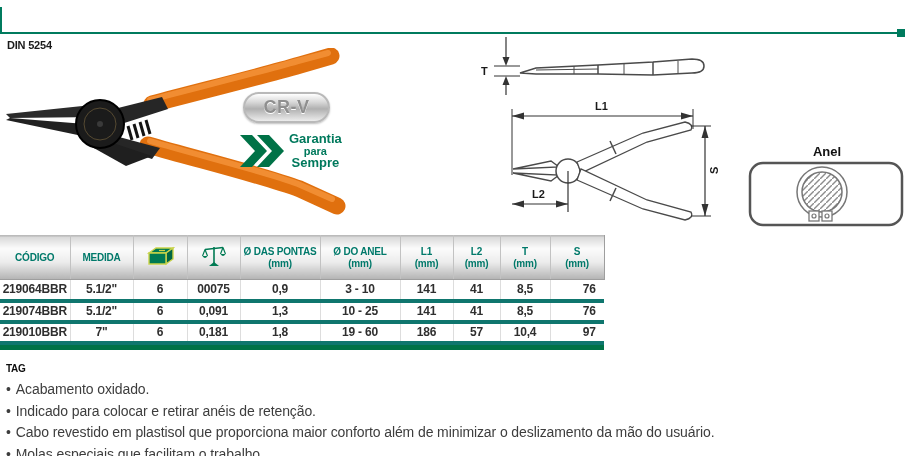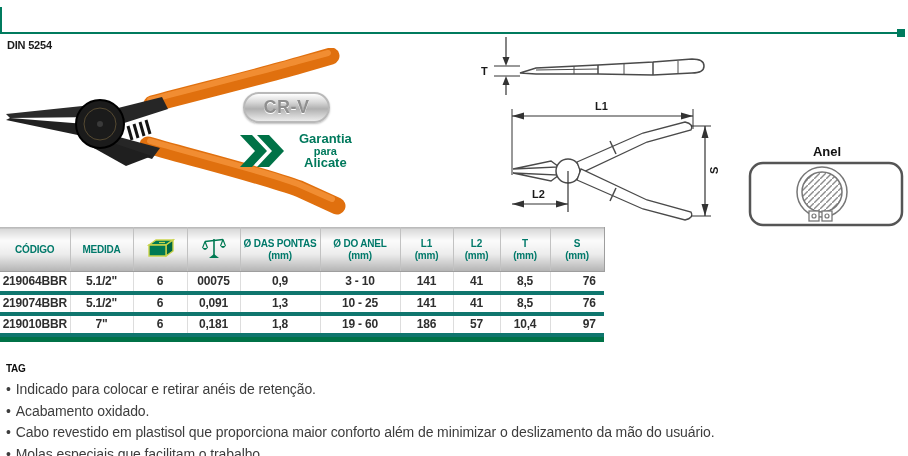--- a/index.html
+++ b/index.html
@@ -20,37 +20,37 @@
   .pliers-photo { position:absolute; left:0px; top:48px; width:370px; height:180px; }
 
   
   .crv-badge { position:absolute; left:243px; top:92px; width:87px; height:31px;
                border-radius:16px; border:2px solid #b9b9b9;
                background:linear-gradient(180deg,#ffffff 0%,#d8d8d8 30%,#b0b0b0 55%,#ececec 100%);
                display:flex; align-items:center; justify-content:center;
                box-shadow:0 1px 2px rgba(0,0,0,0.25); }
   .crv-badge span { font-size:18px; font-weight:bold; color:#8f8f8f;
                     text-shadow:0 1px 0 #ffffff; letter-spacing:0.5px; }
-  .warranty-badge { position:absolute; left:240px; top:132px; display:flex; align-items:center; gap:15px; }
+  .warranty-badge { position:absolute; left:240px; top:132px; display:flex; align-items:center; gap:5px; }
   .warranty-text { display:flex; flex-direction:column; align-items:center; color:#00795C;
                    font-weight:bold; line-height:12px; }
   .warranty-text .w1 { font-size:13px; }
   .warranty-text .w2 { font-size:11px; }
   .warranty-text .w3 { font-size:13px; }
 
   
   .side-view { position:absolute; left:476px; top:33px; width:232px; height:64px; }
   .top-view  { position:absolute; left:495px; top:99px; width:235px; height:130px; }
   .ring-box  { position:absolute; left:748px; top:144px; width:158px; }
   .ring-label { text-align:center; font-size:13px; font-weight:bold; color:#111; margin-bottom:2px; }
   .dim-text { font-family:"Liberation Sans", sans-serif; font-size:11px; font-weight:bold; fill:#1a1a1a; }
 
   
   .spec-table-wrap { position:absolute; left:0; top:227px; width:604px; }
-  table.spec { border-collapse:collapse; table-layout:fixed; width:604px; }
+  table.spec { border-collapse:collapse; table-layout:fixed; width:604px;margin-top:8px; }
   table.spec th { height:44px; background:linear-gradient(180deg,#d7d7d7 0%,#fbfbfb 28%,#ececec 60%,#b3b3b3 100%);
                   border-right:1px solid #c2c2c2; border-top:1px solid #bbb; border-bottom:1px solid #9e9e9e;
                   color:#00796A; font-size:10px; font-weight:bold; text-align:center;
                   vertical-align:middle; letter-spacing:-0.2px; line-height:12px; padding:0 1px; }
   table.spec th:last-child { border-right:1px solid #9e9e9e; }
   table.spec td { height:21px; background:#fff; border-right:1px solid #ddd;
                   border-bottom:4px solid #0f766e; color:#2f2f2f; font-size:12px;
                   font-weight:bold; text-align:center; vertical-align:middle; letter-spacing:-0.2px; }
   table.spec td:last-child { border-right:none;padding-left:24px; }
   .sub-unit { display:block; font-size:10px; font-weight:bold; }
@@ -94,21 +94,21 @@
   </div>
 
   <div class="warranty-badge">
     <svg width="44" height="38" viewBox="0 0 44 38">
       <polygon points="0,3 12,3 27,19 12,35 0,35 15,19" fill="#007247"></polygon>
       <polygon points="17,3 29,3 44,19 29,35 17,35 32,19" fill="#007247"></polygon>
     </svg>
     <div class="warranty-text">
       <span class="w1">Garantia</span>
       <span class="w2">para</span>
-      <span class="w3">Alicate</span>
+      <span class="w3">Sempre</span>
     </div>
   </div>
 
   <svg class="side-view" viewBox="0 0 232 64">
     <text class="dim-text" x="5" y="42">T</text>
     <line x1="30" y1="4" x2="30" y2="24" stroke="#333" stroke-width="1.2"></line>
     <polygon points="26.5,24 33.5,24 30,33" fill="#333"></polygon>
     <line x1="30" y1="62" x2="30" y2="52" stroke="#333" stroke-width="1.2"></line>
     <polygon points="26.5,52 33.5,52 30,43" fill="#333"></polygon>
     <line x1="18" y1="33" x2="44" y2="33" stroke="#333" stroke-width="1"></line>
@@ -254,19 +254,19 @@
           <td>97</td>
         </tr>
       </tbody>
     </table>
     <div class="green-bar"></div>
   </div>
 
   <div class="tag-label">TAG</div>
 
   <div class="features">
+    <div class="feature-item"><span class="bullet">•</span><span>Acabamento oxidado.</span></div>
     <div class="feature-item"><span class="bullet">•</span><span>Indicado para colocar e retirar anéis de retenção.</span></div>
-    <div class="feature-item"><span class="bullet">•</span><span>Acabamento oxidado.</span></div>
     <div class="feature-item"><span class="bullet">•</span><span>Cabo revestido em plastisol que proporciona maior conforto além de minimizar o deslizamento da mão do usuário.</span></div>
     <div class="feature-item"><span class="bullet">•</span><span>Molas especiais que facilitam o trabalho.</span></div>
   </div>
 
 </div>
 
 </body></html>

